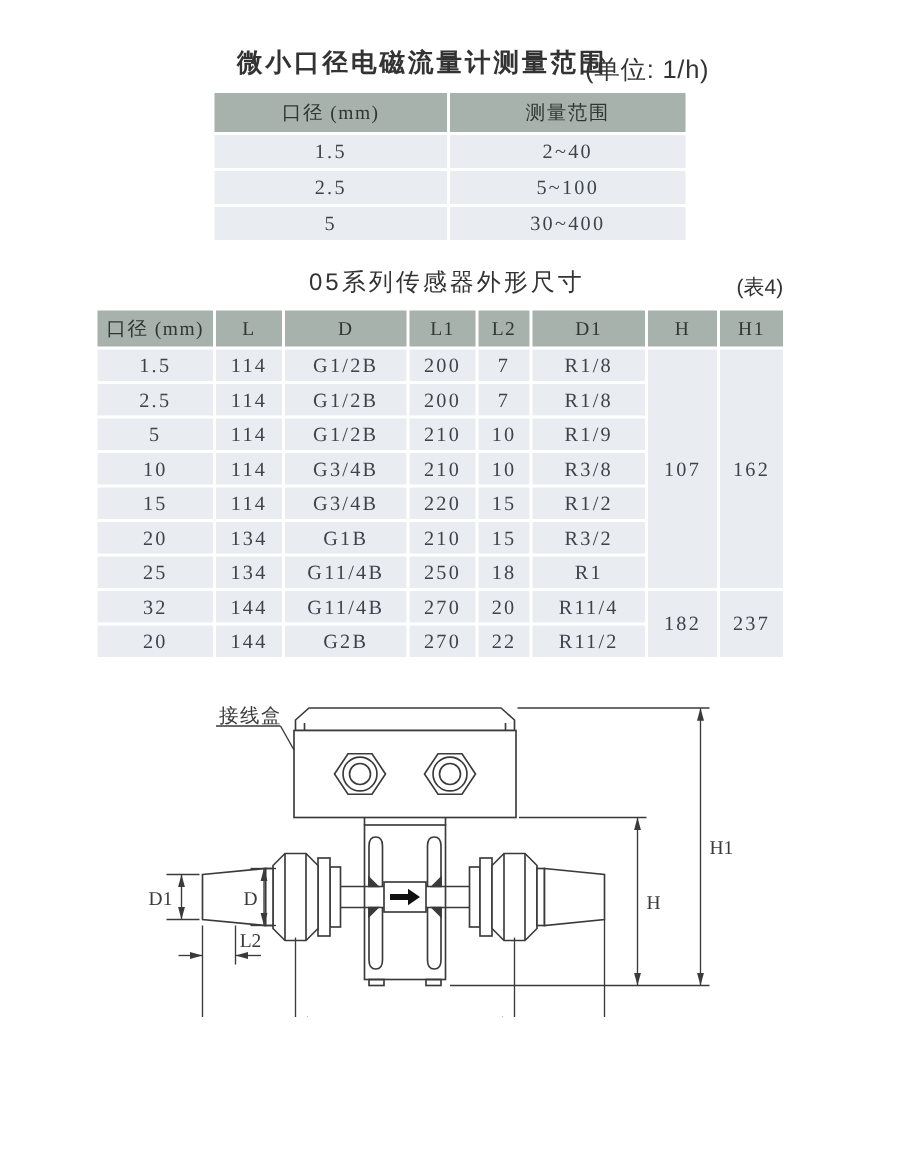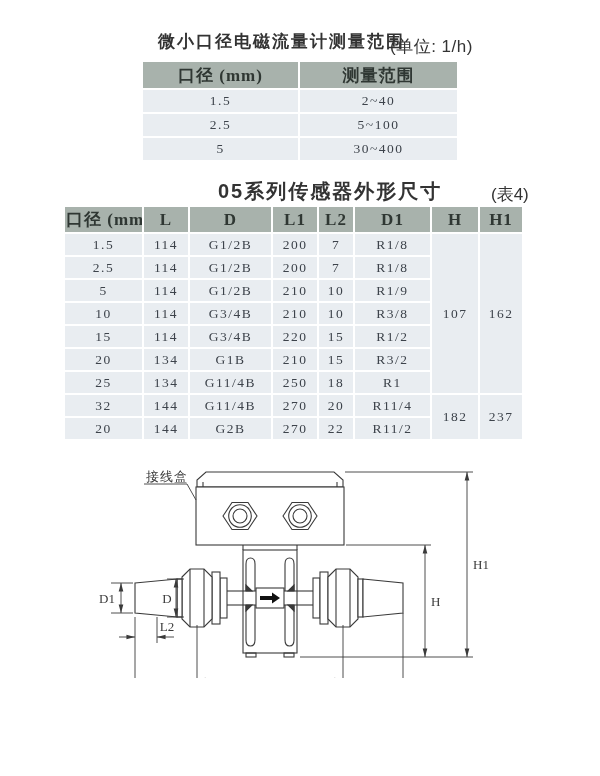--- a/index.html
+++ b/index.html
@@ -2,27 +2,27 @@
 <html><head>
 <meta charset="utf-8">
 <style>
   html,body{margin:0;padding:0;}
   .page{position:relative;width:600px;height:678px;background:#ffffff;overflow:hidden;
         font-family:"Liberation Sans",sans-serif;color:#333;}
   .title1{position:absolute;left:158px;top:30px;font-size:17px;font-weight:bold;
           letter-spacing:2px;white-space:nowrap;}
   .unit-note{position:absolute;left:390px;top:35px;font-size:17px;font-weight:normal;
           letter-spacing:0.5px;white-space:nowrap;}
-  .title2{position:absolute;left:218px;top:178px;font-size:20px;font-weight:bold;
+  .title2{position:absolute;left:206px;top:178px;font-size:16px;font-weight:normal;
           letter-spacing:2px;white-space:nowrap;}
-  .tab-note{position:absolute;left:491px;top:183px;font-size:17px;white-space:nowrap;text-align:right;}
+  .tab-note{position:absolute;left:491px;top:183px;font-size:14px;white-space:nowrap;text-align:right;}
   table{border-collapse:separate;border-spacing:2px;table-layout:fixed;}
   .t1{position:absolute;left:141px;top:60px;width:318px;}
   .t2{position:absolute;left:63px;top:205px;width:461px;}
-  th{background:#a8b2ac;font-weight:bold;font-size:17px;color:#2f3733;
+  th{background:#a8b2ac;font-weight:normal;font-size:13px;color:#2f3733;
      text-align:center;font-family:"Liberation Serif",serif;letter-spacing:1px;
      overflow:hidden;white-space:nowrap;}
   .t1 th{height:24px;}
   .t2 th{height:22px;}
   td{background:#e9edf1;font-family:"Liberation Serif",serif;font-size:13.5px;
      color:#3d434b;text-align:center;letter-spacing:1.5px;overflow:hidden;white-space:nowrap;}
   .t1 td{height:20px;}
   .t2 td{height:19px;}
   svg text{font-family:"Liberation Serif",serif;font-size:13px;fill:#3a3a3a;}
   svg .cjk{font-family:"Liberation Sans",sans-serif;font-size:13px;letter-spacing:1px;}

